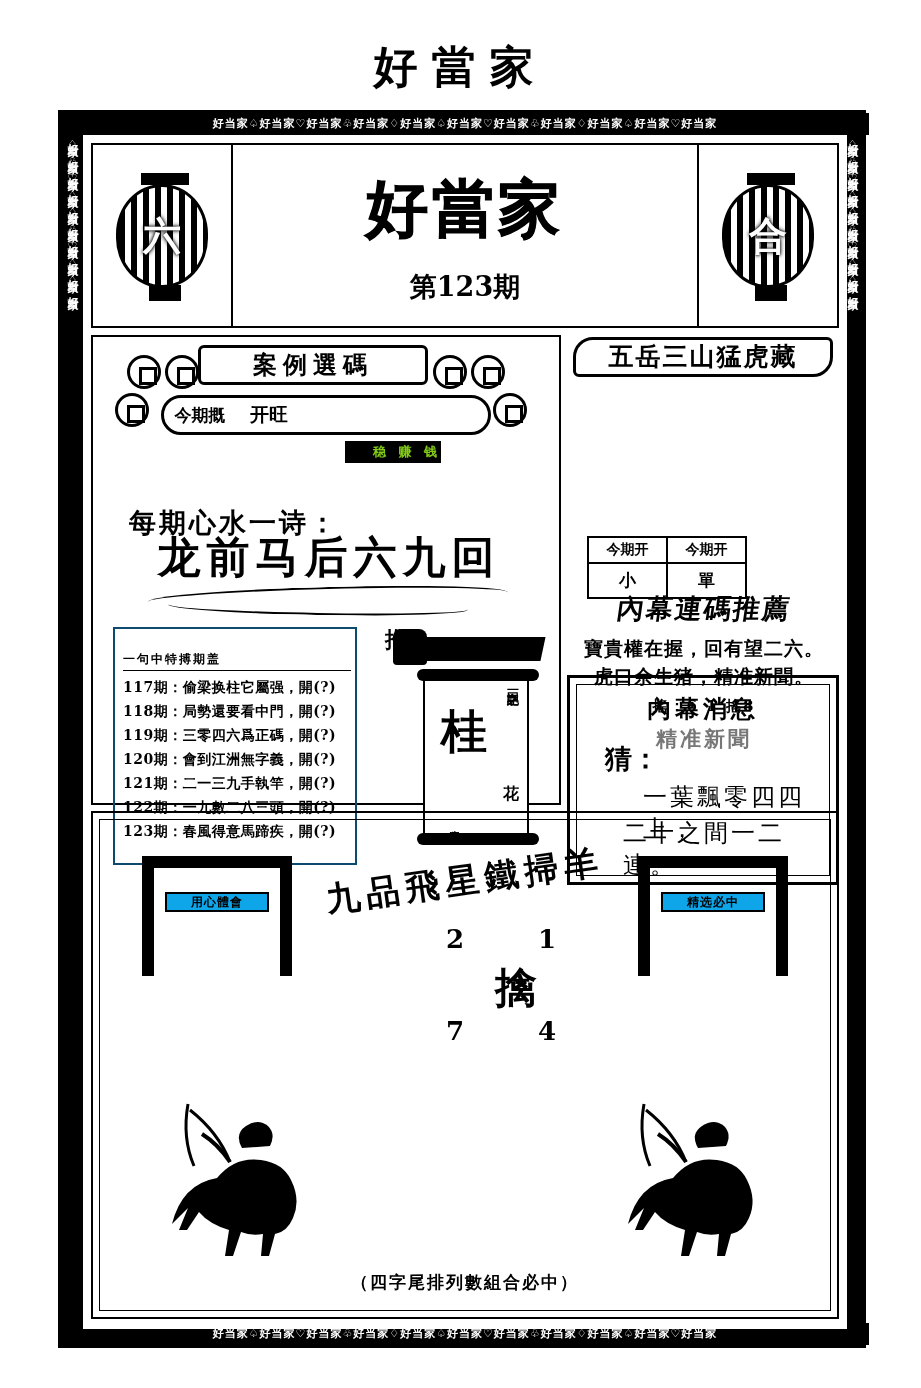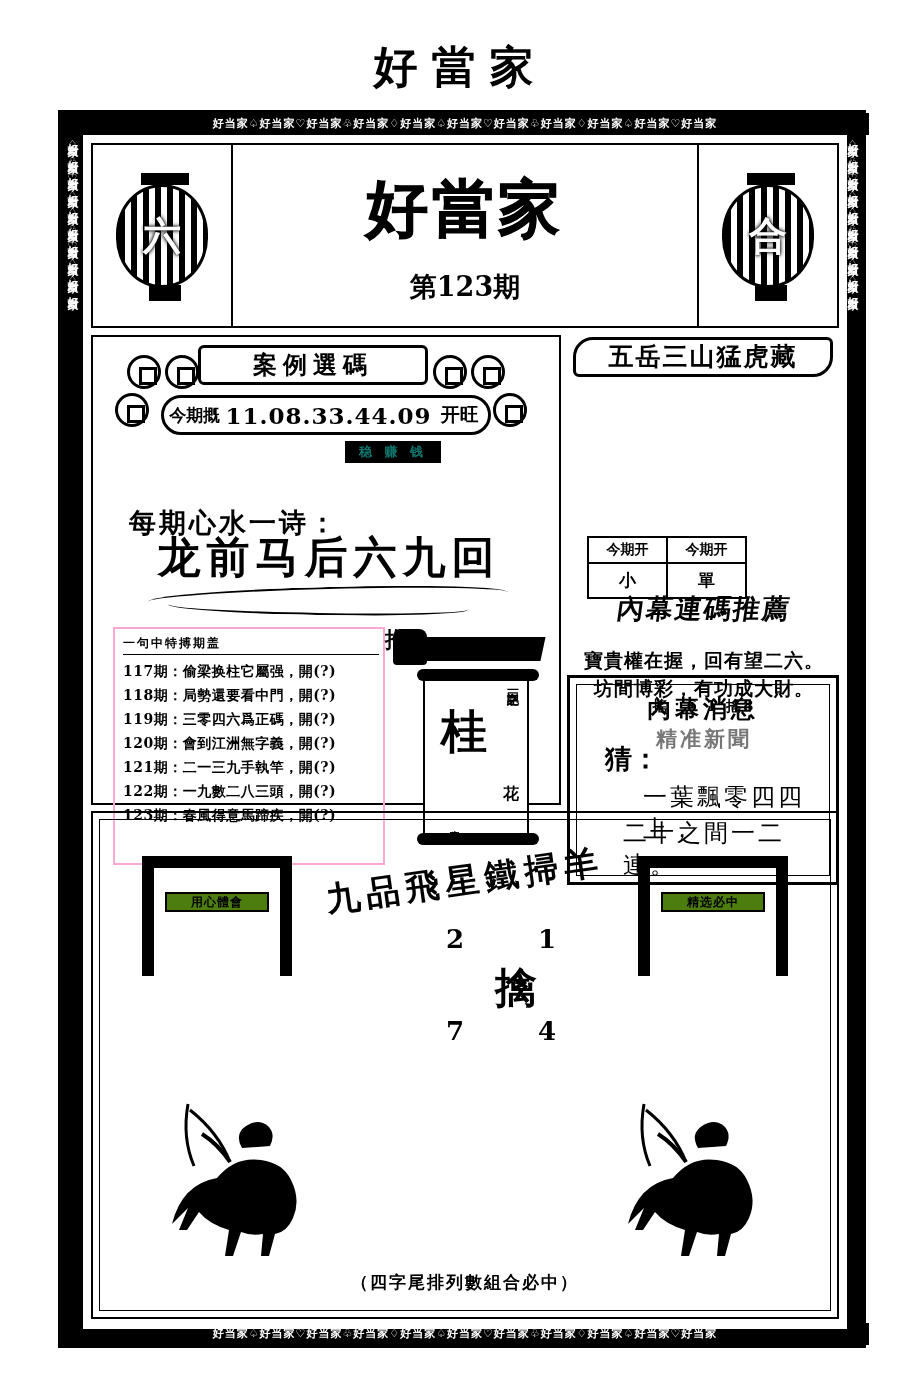--- a/index.html
+++ b/index.html
@@ -209,24 +209,24 @@
     font-size: 19px;
     font-weight: bold;
     text-align: center;
     font-family: "DejaVu Serif", "Liberation Serif", serif;
   }
   .stamp {
     position: absolute;
     top: 104px; left: 252px;
     width: 96px; height: 22px;
     background: #000;
-    color: #0f766e;
+    color: #84cc16;
     font-size: 13px;
     font-weight: bold;
-    text-align: center;
+    text-align: right;
     line-height: 22px;
     letter-spacing: 4px;
     font-family: "DejaVu Serif", "Liberation Serif", serif;
   }
   .poem-label {
     position: absolute;
     top: 128px; left: 36px;
     font-size: 27px;
     font-weight: bold;
     letter-spacing: 3px;
@@ -258,23 +258,23 @@
     width: 300px; height: 16px;
     border-bottom: 2px solid #000;
     border-radius: 50%;
     transform: rotate(1deg);
   }
 
   
   .history-box {
     position: absolute;
     top: 290px; left: 20px;
-    width: 272px; height: 238px;
-    border: 2px solid #f9a8d4;
-    padding: 6px 4px 4px 8px;
+    width: 244px; height: 238px;
+    border: 2px solid #0c4a6e;
+    padding: 22px 4px 4px 8px;
   }
   .history-head {
     font-size: 12px;
     font-weight: bold;
     letter-spacing: 2px;
     margin-bottom: 2px;
     font-family: "DejaVu Serif", "Liberation Serif", serif;
   }
   .history-rule {
     width: 100%; height: 0;
@@ -420,21 +420,21 @@
     width: 262px;
     text-align: center;
     font-size: 27px;
     font-weight: bold;
     letter-spacing: 2px;
     font-family: "DejaVu Serif", "Liberation Serif", serif;
     transform: skewX(-8deg);
   }
   .couplet {
     position: absolute;
-    top: 312px; left: 4px;
+    top: 300px; left: 4px;
     width: 266px;
     text-align: center;
     font-size: 19px;
     font-weight: bold;
     line-height: 28px;
     letter-spacing: 1px;
     font-family: Liberation Sans, sans-serif;
   }
   .tail-line {
     position: absolute;
@@ -517,21 +517,21 @@
     border-top: 12px solid #000;
   }
   .arch-left { top: 36px; left: 42px; }
   .arch-right { top: 36px; right: 42px; }
   .arch-plaque {
     position: absolute;
     top: 24px; left: 50%;
     transform: translateX(-50%);
     width: 104px; height: 20px;
     border: 2px solid #000;
-    background: #4d7c0f;
+    background: #0ea5e9;
     font-size: 12px;
     font-weight: bold;
     text-align: center;
     line-height: 16px;
     letter-spacing: 1px;
     font-family: "DejaVu Serif", "Liberation Serif", serif;
   }
   .horse {
     position: absolute;
     bottom: 46px;
@@ -613,21 +613,20 @@
       <div class="coin" style="top:18px;left:72px;"></div>
       <div class="coin" style="top:56px;left:22px;"></div>
       <div class="coin" style="top:18px;left:340px;"></div>
       <div class="coin" style="top:18px;left:378px;"></div>
       <div class="coin" style="top:56px;left:400px;"></div>
 
       <div class="case-banner">案例選碼</div>
 
       <div class="pill">
         <div class="pill-left">今期摡</div>
-        <div class="pill-nums">11.08.33.44.09</div>
         <div class="pill-right">开旺</div>
       </div>
 
       <div class="stamp">稳 赚 钱</div>
 
       <div class="poem-label">每期心水一诗：</div>
       <div class="poem-line">龙前马后六九回</div>
 
       <div class="swoosh"></div>
       <div class="swoosh2"></div>
@@ -671,21 +670,21 @@
         <tr>
           <td class="val">小</td>
           <td class="val">單</td>
         </tr>
       </tbody>
         </table>
 
       <div class="brush-title">內幕連碼推薦</div>
       <div class="couplet">
         <div>寶貴權在握，回有望二六。</div>
-        <div>坊間博彩，有功成大財。</div>
+        <div>虎口余生猪，精准新聞。</div>
       </div>
       <div class="tail-line">搖：6 1 搖8</div>
       <div class="gray-title">精准新聞</div>
     </div>
 
     <div class="news-box">
       <div class="news-inner">
         <div class="news-title">內幕消息</div>
         <div class="news-guess">猜：</div>
         <div class="news-l1">一葉飄零四四上，</div>

